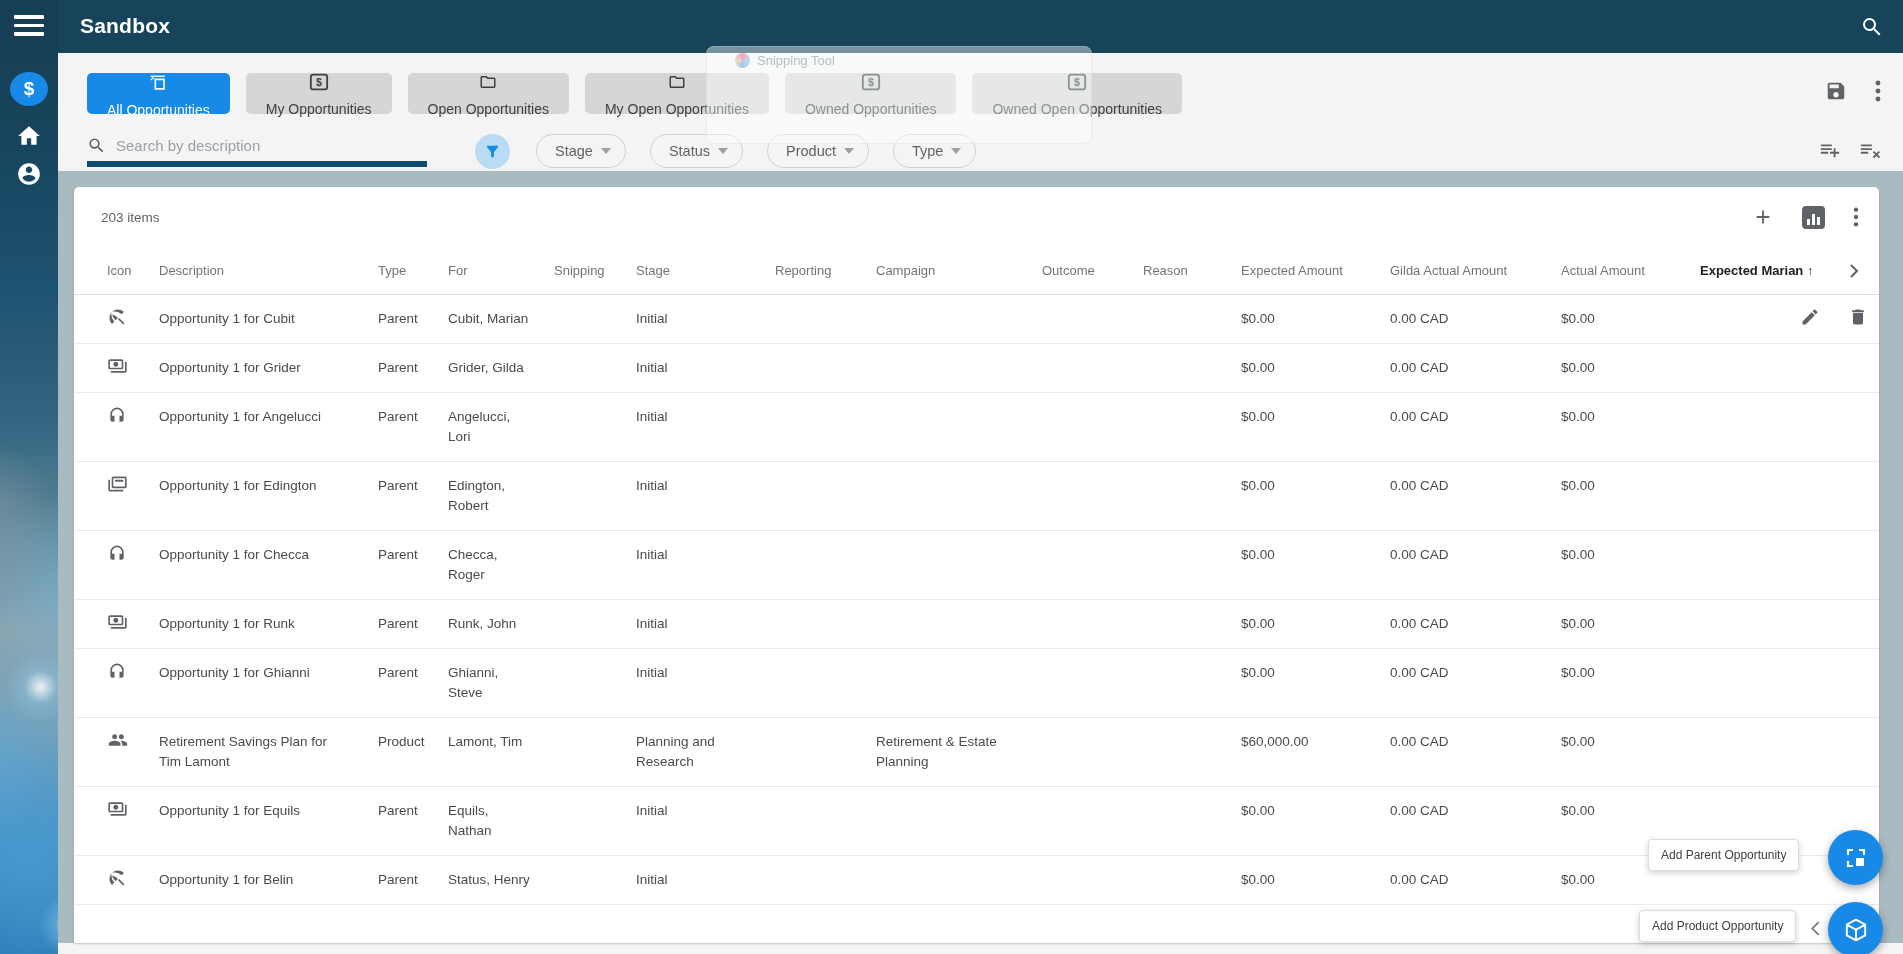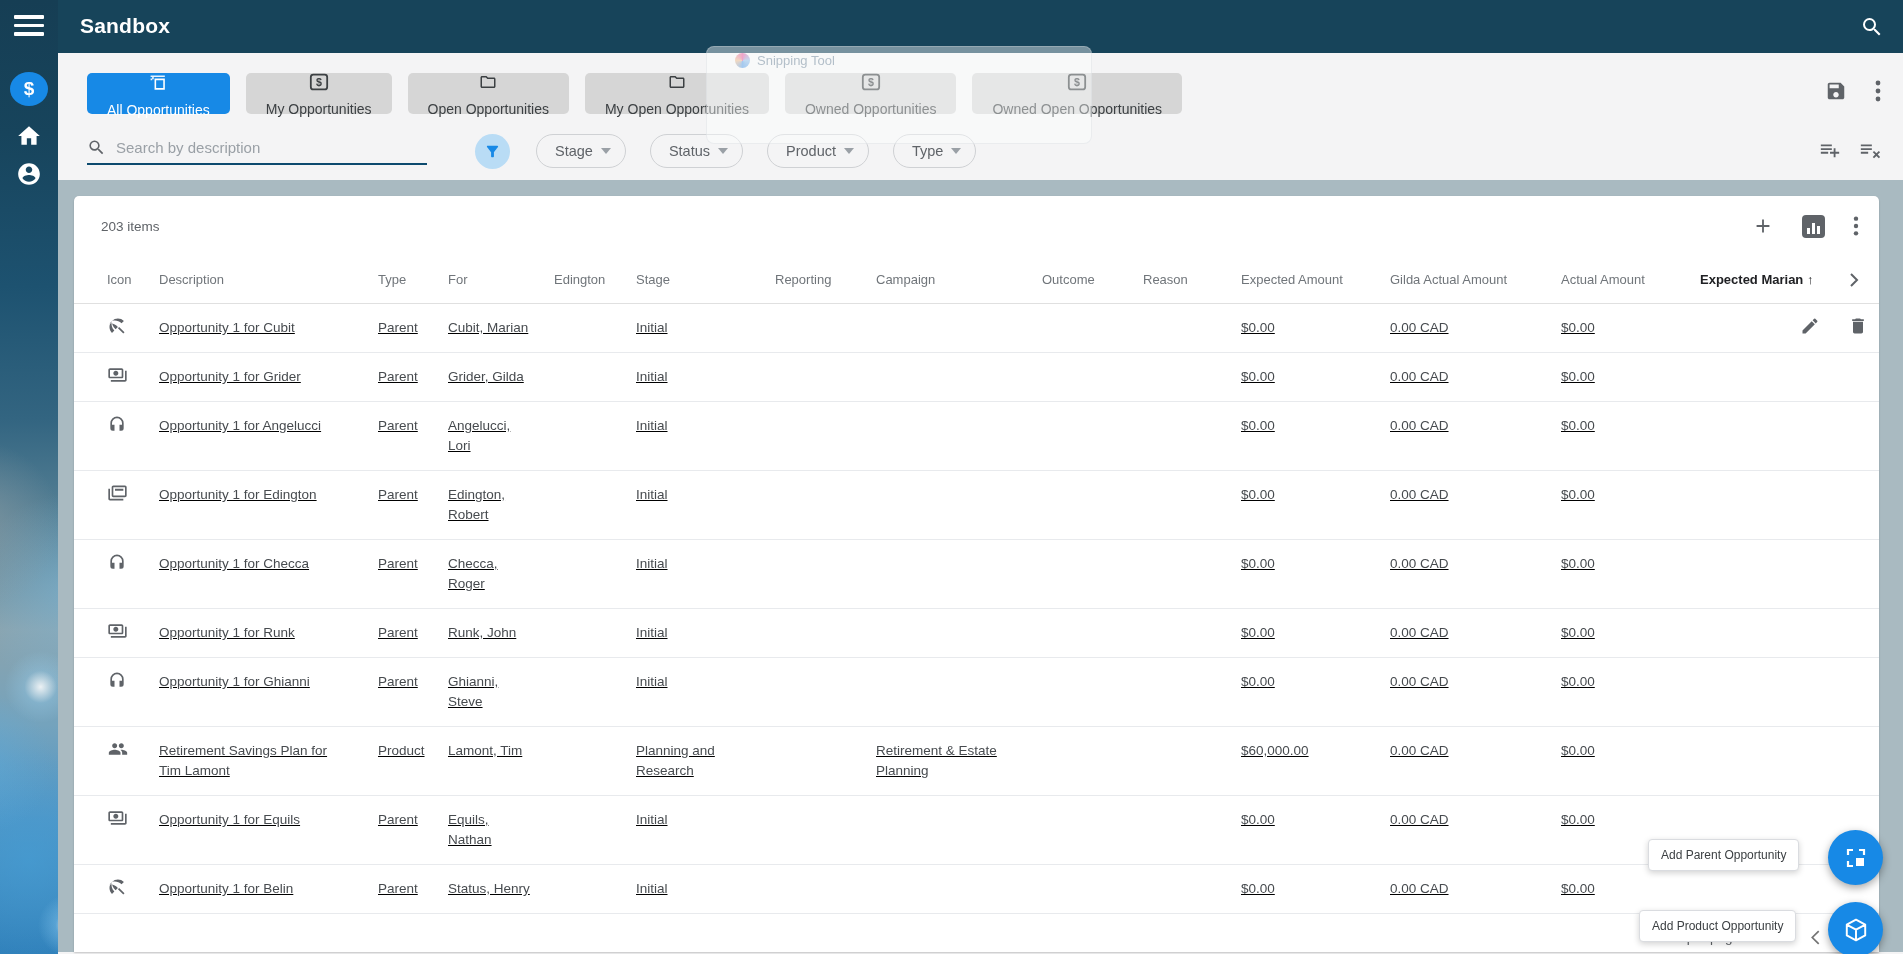--- a/index.html
+++ b/index.html
@@ -34,50 +34,50 @@
   .toolbar { position:absolute; left:58px; top:53px; width:1845px; height:129px; background:#f4f4f5; }
   .chips { position:absolute; left:29px; top:20px; display:flex; gap:16px; }
   .chip { height:41px; display:inline-flex; align-items:center; gap:10px; padding:0 20px;
     background:#d6d6d6; color:#3c4043; font-size:14px; border-radius:5px; cursor:pointer; white-space:nowrap;flex-direction:column; }
   .chip.active { background:#1789e6; color:#fff; }
   .chip svg { flex:0 0 auto; }
   .topbar-right { position:absolute; right:22px; top:26px; display:flex; gap:28px; align-items:center; }
   .iconbtn { cursor:pointer; display:inline-flex; align-items:center; justify-content:center; }
 
   .searchrow { position:absolute; left:29px; top:78px; width:1794px; height:40px; display:flex; align-items:center; }
-  .searchbox { display:flex; align-items:center; width:340px; border-bottom:2px solid #0c4a6e; padding-bottom:6px; }
+  .searchbox { display:flex; align-items:center; width:340px; border-bottom:6px solid #0c4a6e; padding-bottom:6px; }
   .searchbox input { border:none; outline:none; background:transparent; font-size:15px; color:#3c4043; width:300px;
     font-family:"Liberation Sans","DejaVu Sans",sans-serif; }
   .searchbox input::placeholder { color:#9aa0a6; }
   .funnel { margin-left:48px; width:35px; height:35px; border-radius:50%; background:#b9dcf5;
     display:flex; align-items:center; justify-content:center; cursor:pointer; }
   .pills { display:flex; gap:24px; margin-left:26px; }
   .pill { height:34px; padding:0 14px 0 18px; border:1px solid #cfd1d4; border-radius:17px; background:transparent;
     display:inline-flex; align-items:center; gap:8px; font-size:14.5px; color:#5f6368; cursor:pointer; }
   .pill .caret { width:0; height:0; border-left:5px solid transparent; border-right:5px solid transparent; border-top:6px solid #9aa0a6; }
   .searchrow-right { position:absolute; right:0; top:8px; display:flex; gap:18px; }
 
   
-  .panel { position:absolute; left:58px; top:180px; width:1845px; height:772px; background:#a9bac1; }
+  .panel { position:absolute; left:58px; top:171px; width:1845px; height:772px; background:#a9bac1; }
   .card { position:absolute; left:16px; top:16px; width:1805px; height:756px; background:#fff; border-radius:5px 5px 0 0;
     box-shadow:0 1px 2px rgba(0,0,0,.2); overflow:hidden; }
   .card-head { height:60px; display:flex; align-items:center; padding:0 20px 0 27px; }
   .card-count { font-size:13.5px; color:#5f6368; }
   .card-head-right { margin-left:auto; display:flex; gap:28px; align-items:center; }
   .chart-chip { width:23px; height:23px; background:#5f6368; border-radius:4px; display:flex; align-items:flex-end; justify-content:center; gap:2px; padding-bottom:4px; cursor:pointer; }
   .chart-chip i { display:block; width:3px; background:#fff; }
 
   .grid { display:grid; grid-template-columns:52px 219px 70px 106px 82px 139px 101px 166px 101px 98px 149px 171px 139px 100px 1fr;
     padding:0 13px 0 33px; align-items:start; }
   .thead { height:48px; border-bottom:1px solid #e0e0e0; align-items:center; }
   .th { font-size:13px; color:#70757a; cursor:pointer; white-space:nowrap; }
   .th.sorted { color:#202124; font-weight:bold; }
   .th-chev { justify-self:end; padding-right:6px; }
 
-  .tr { position:relative; min-height:49px; border-bottom:1px solid #e8eaed; padding-top:14px; padding-bottom:13px; cursor:pointer;text-decoration:underline; }
+  .tr { position:relative; min-height:49px; border-bottom:1px solid #e8eaed; padding-top:14px; padding-bottom:13px; cursor:pointer; }
   .tr.two { min-height:69px; }
   .tr.selected::before { content:""; position:absolute; left:-33px; top:0; bottom:0; width:5px; background:#1789e6; }
   .td { font-size:13.5px; color:#474b4f; line-height:20px; white-space:pre-line; }
   .td.icon-cell { margin-top:-2px; }
   .row-actions { justify-self:end; display:flex; gap:28px; padding-right:4px; margin-top:-2px; }
 
   .pager { display:flex; align-items:center; justify-content:flex-end; height:46px; padding-right:58px; font-size:13.5px; color:#5f6368; gap:70px; }
 
   
   .ghost { position:absolute; left:706px; top:46px; width:386px; height:98px; z-index:40;
@@ -268,21 +268,21 @@
             </svg>
         </div>
       </div>
     </div>
 
     <div class="grid thead">
       <div class="th">Icon</div>
       <div class="th">Description</div>
       <div class="th">Type</div>
       <div class="th">For</div>
-      <div class="th">Edington</div>
+      <div class="th">Snipping</div>
       <div class="th">Stage</div>
       <div class="th">Reporting</div>
       <div class="th">Campaign</div>
       <div class="th">Outcome</div>
       <div class="th">Reason</div>
       <div class="th">Expected Amount</div>
       <div class="th">Gilda Actual Amount</div>
       <div class="th">Actual Amount</div>
       <div class="th sorted"><span>Expected Marian</span> <span>↑</span></div>
       <div class="th th-chev">

